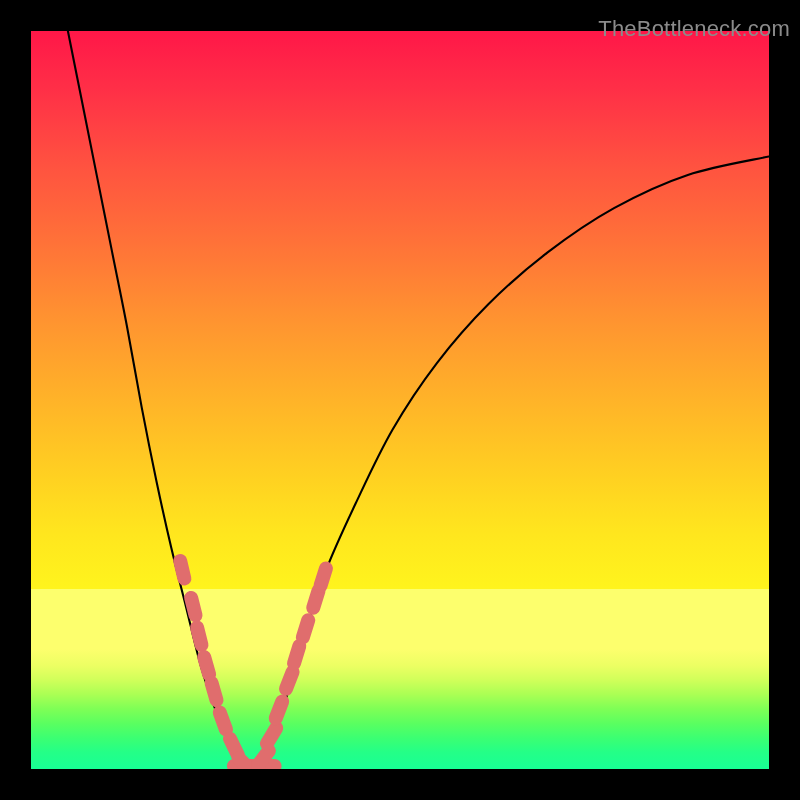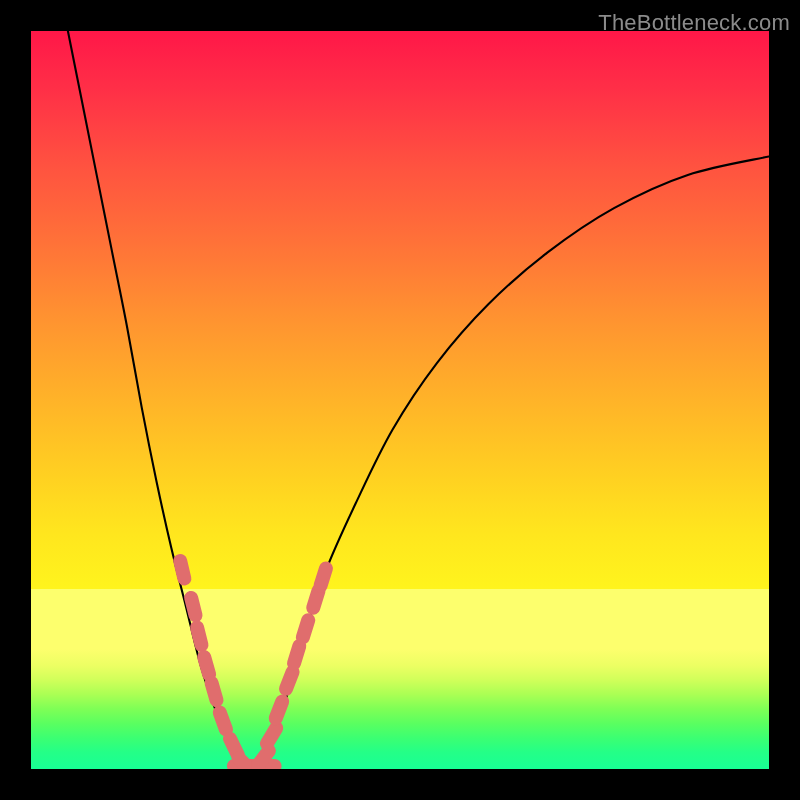--- a/index.html
+++ b/index.html
@@ -23,21 +23,21 @@
     left: 0;
     top: 0;
     width: 800px;
     height: 31px;
     background: #000000;
     z-index: 10;
   }
   .watermark {
     position: absolute;
     right: 10px;
-    top: 10px;
+    top: 16px;
     color: #8b8b8b;
     font-size: 22px;
     letter-spacing: 0.2px;
     z-index: 20;
     font-weight: 500;
   }
   
   .plot {
     position: absolute;
     left: 31px;

